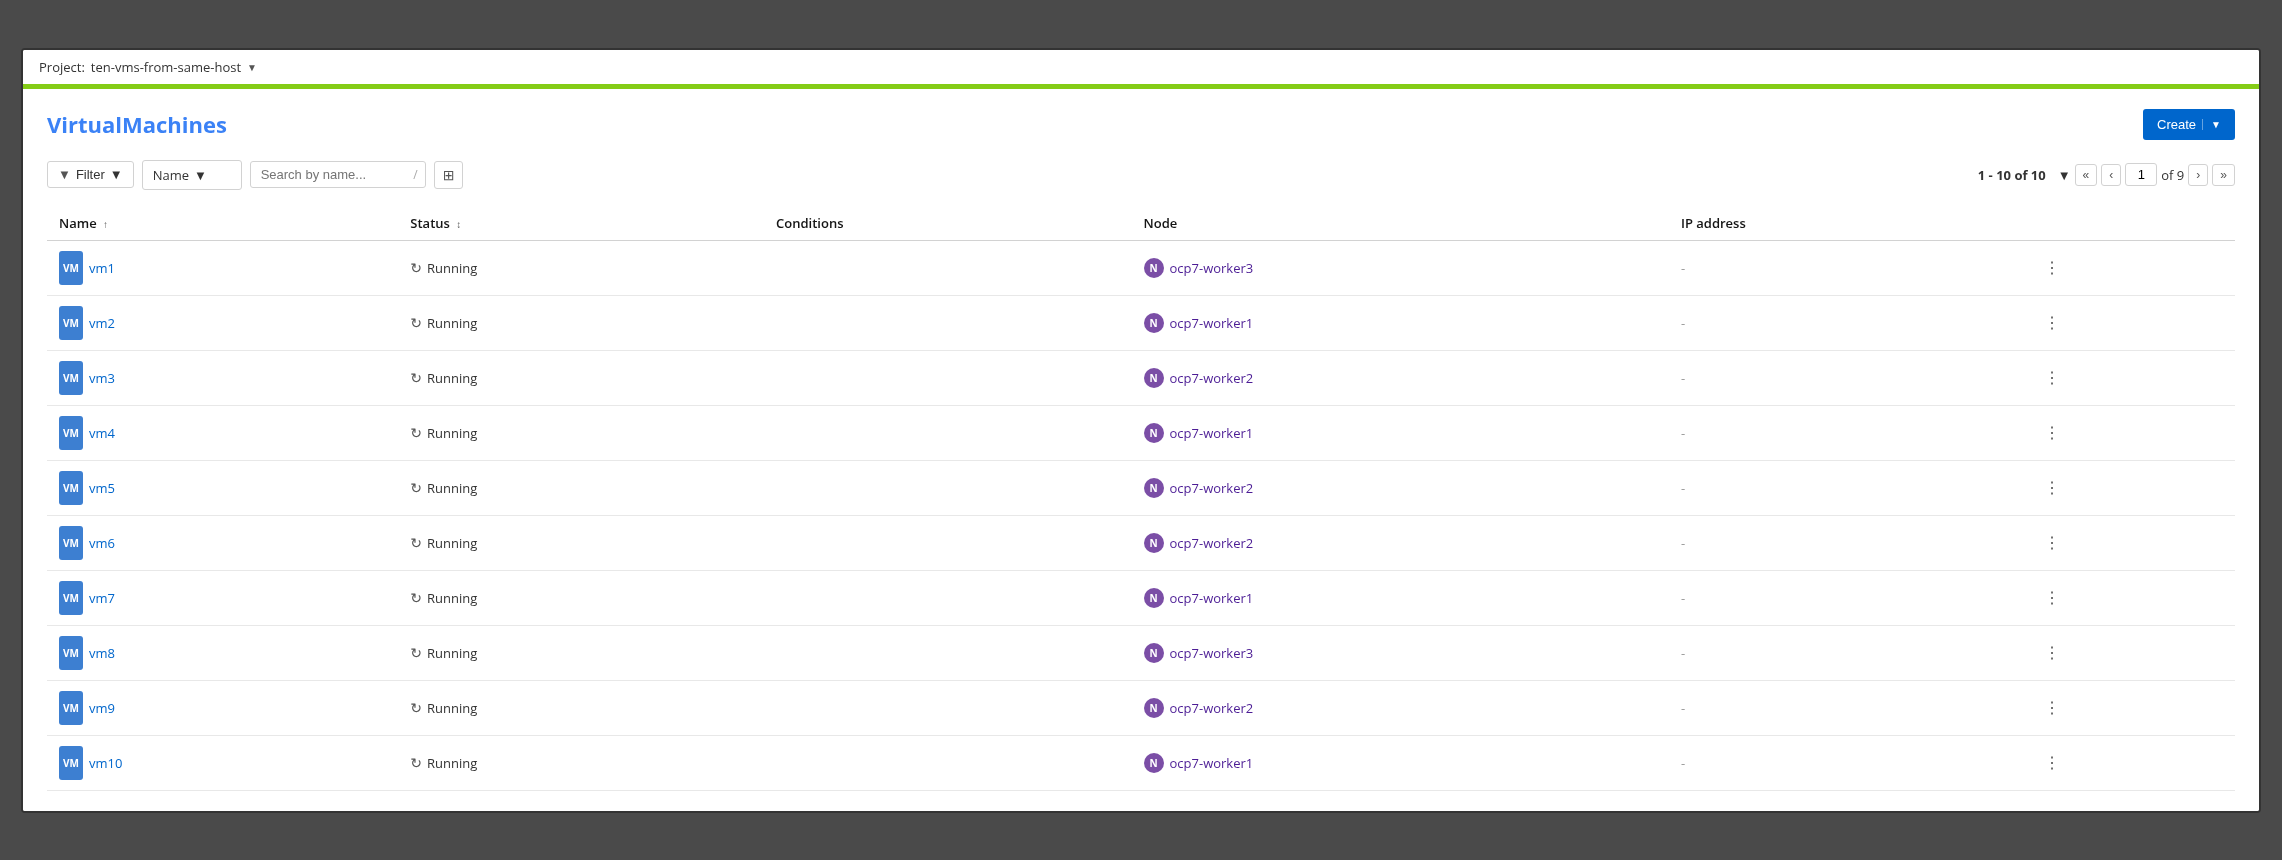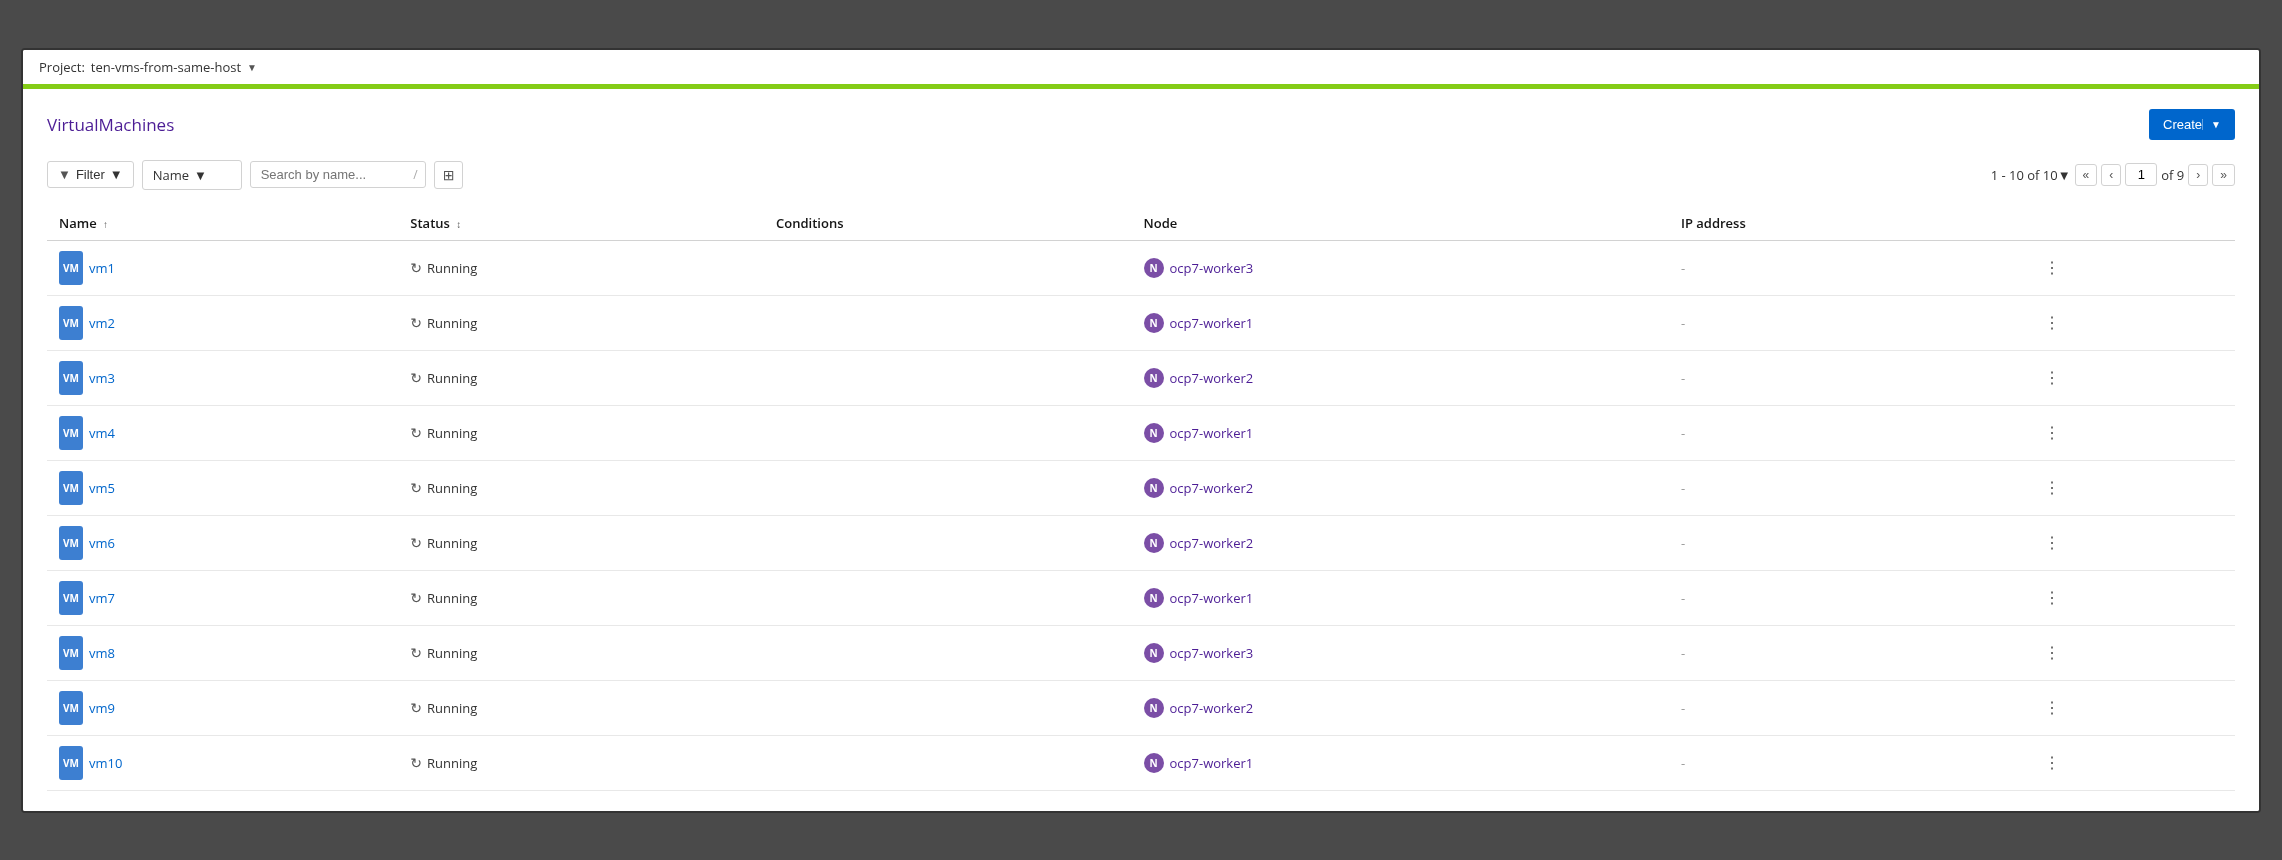--- a/index.html
+++ b/index.html
@@ -44,34 +44,35 @@
       padding: 20px 24px;
       background: #fff;
     }
     .page-header {
       display: flex;
       justify-content: space-between;
       align-items: center;
       margin-bottom: 20px;
     }
     .page-title {
-      font-size: 17px;
-      font-weight: 400;
-      color: #4c1d95;
+      font-size: 22px;
+      font-weight: 700;
+      color: #3b82f6;
     }
     .create-btn {
       background: #0066cc;
       color: #fff;
       border: none;
       padding: 8px 14px;
       border-radius: 3px;
       font-size: 13px;
       cursor: pointer;
       display: flex;
       align-items: center;
+      gap: 6px;
     }
     .create-btn .btn-arrow {
       font-size: 10px;
       border-left: 1px solid rgba(255,255,255,0.4);
       padding-left: 8px;
     }
     .toolbar {
       display: flex;
       align-items: center;
       gap: 8px;
@@ -139,21 +140,22 @@
     .pagination {
       display: flex;
       align-items: center;
       gap: 4px;
       font-size: 13px;
       color: #333;
     }
     .pagination-count-wrap {
       display: flex;
       align-items: center;
-      gap: 0;
+      gap: 12px;
+      font-weight: bold;
     }
     .pag-btn {
       border: 1px solid #d2d2d2;
       background: #fff;
       padding: 3px 7px;
       border-radius: 3px;
       cursor: pointer;
       color: #555;
       font-size: 12px;
     }

